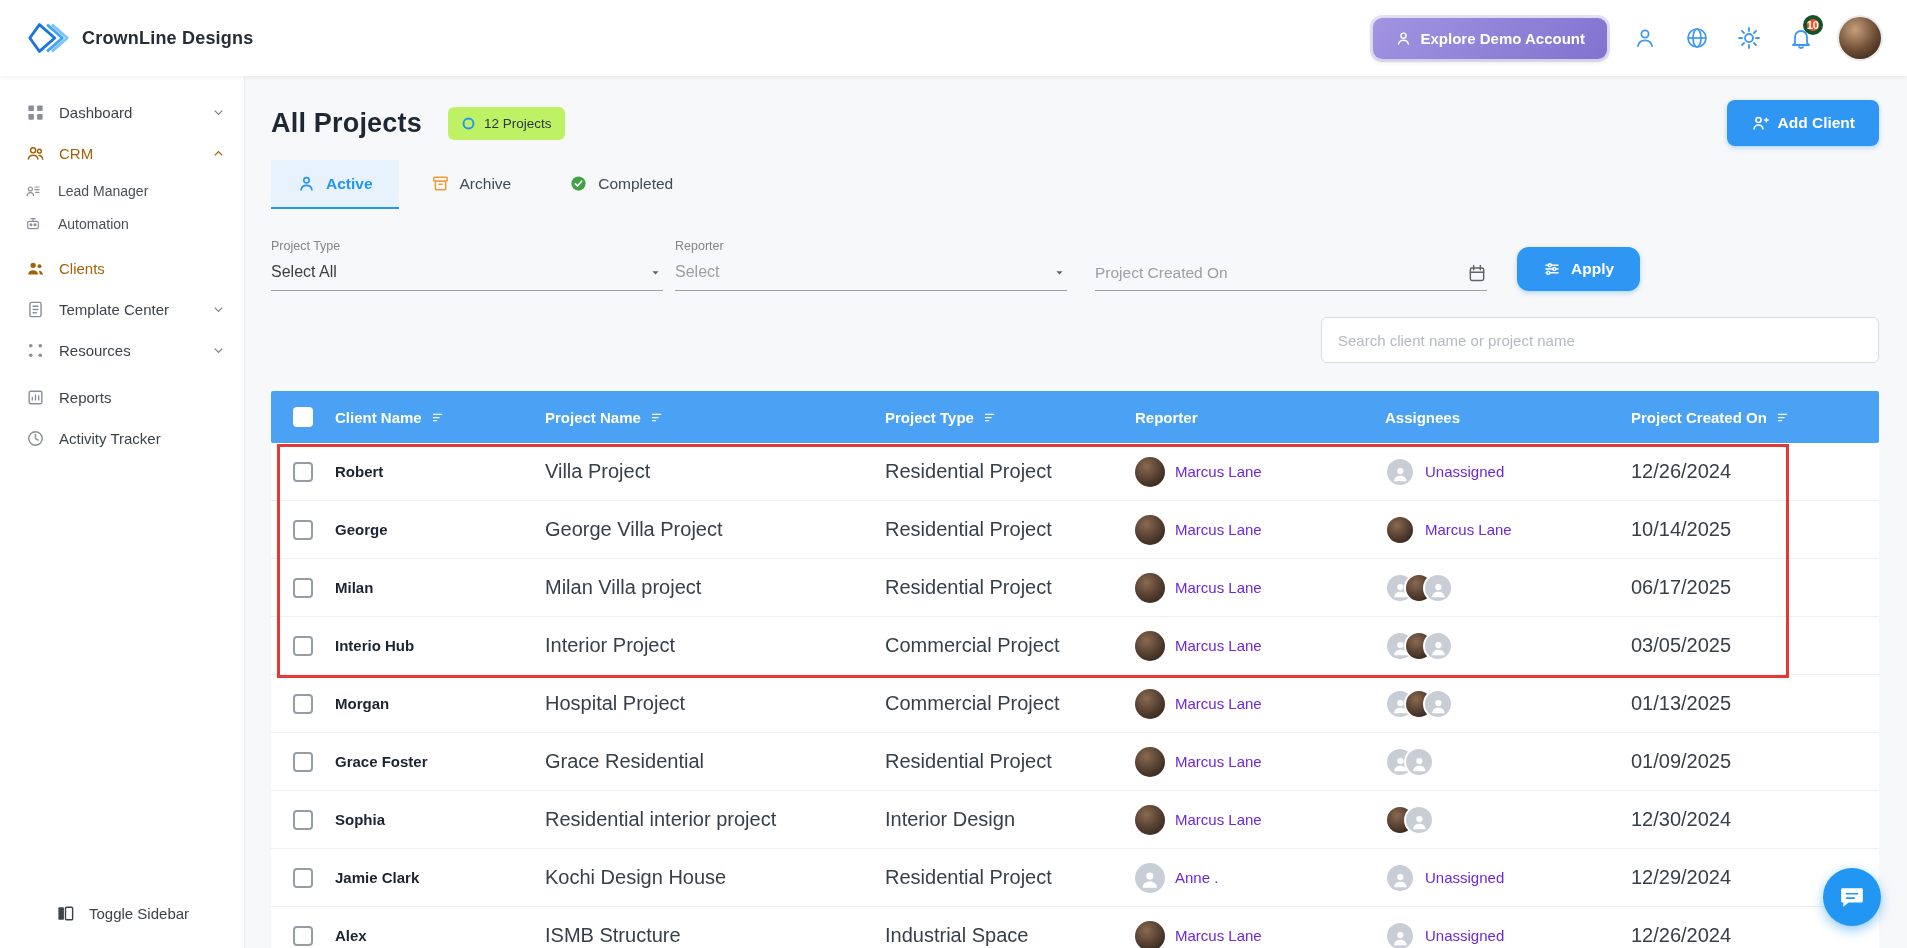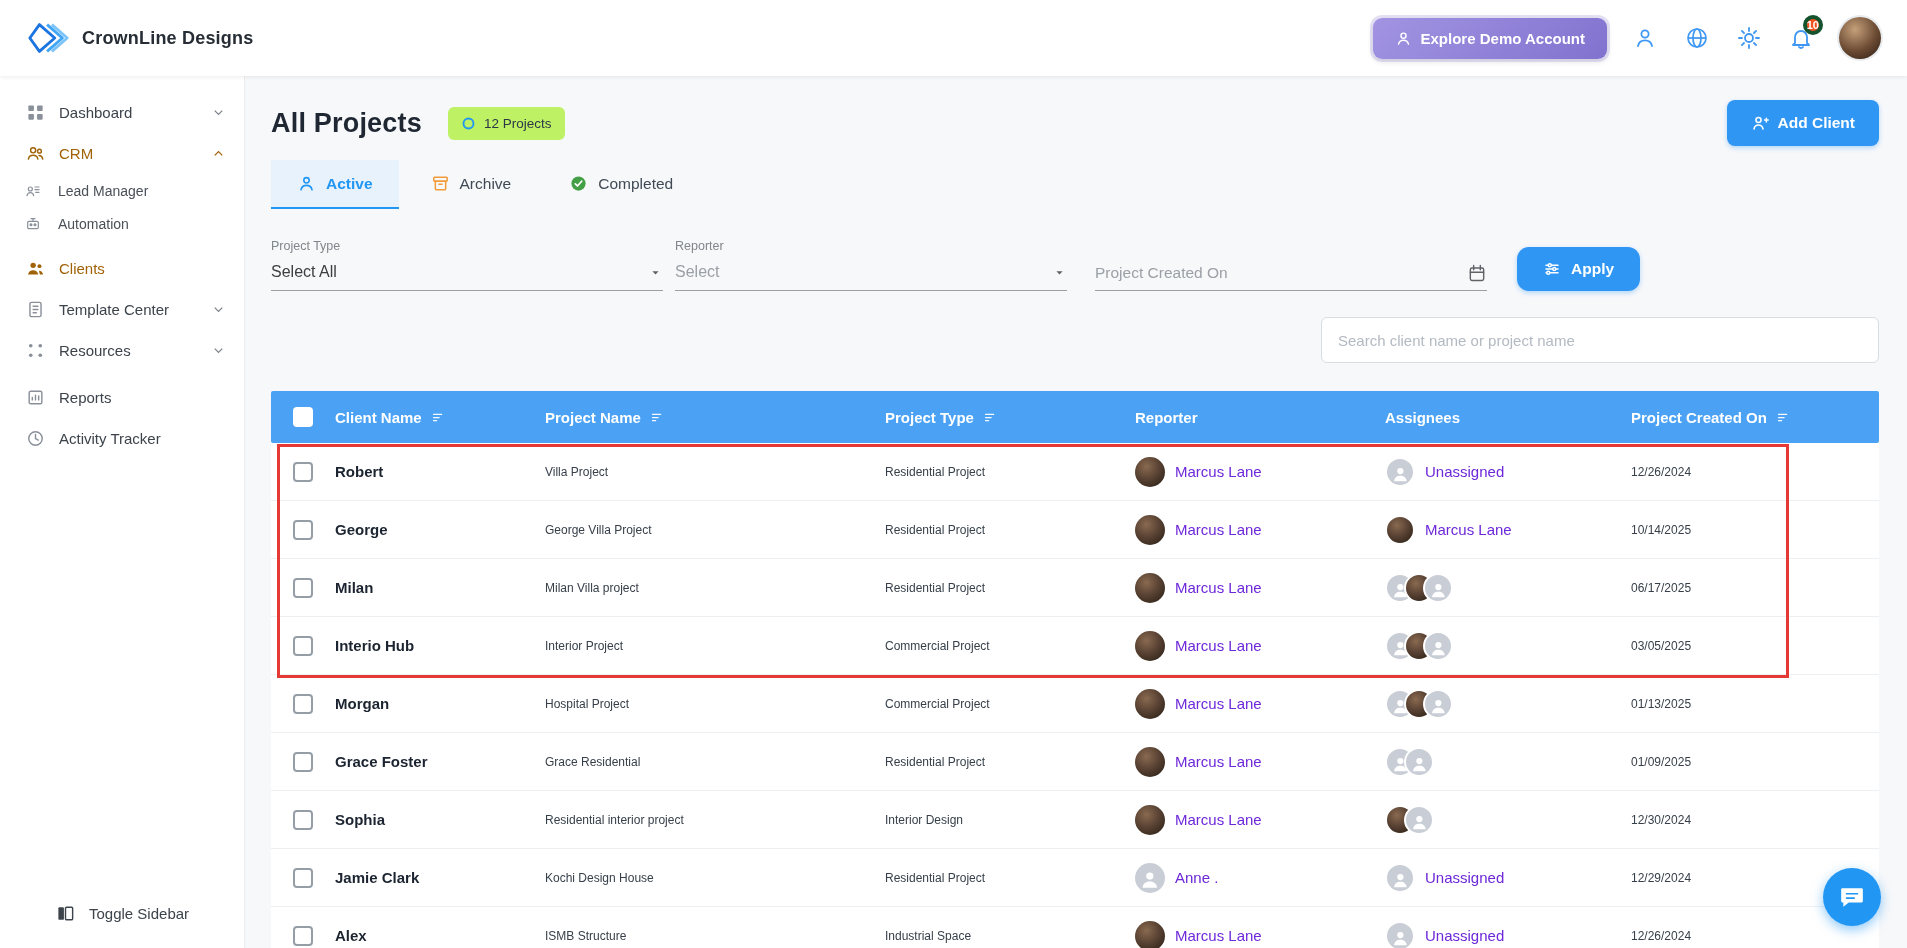--- a/index.html
+++ b/index.html
@@ -94,21 +94,21 @@
     border-radius:2px; }
   .th { display:flex; align-items:center; gap:9px; }
   .sort-icn { display:flex; opacity:.95; }
   .tbody .trow { height:58px; background:#fff; border-bottom:1px solid #edf0f3; }
   .cb-cell { display:flex; justify-content:center; }
   .row-check { appearance:none; width:20px; height:20px; border:2px solid #959da6;
     border-radius:4px; background:#fff; cursor:pointer; }
   .hdr-check { appearance:none; width:20px; height:20px; border:none; border-radius:4px;
     background:#fff; cursor:pointer; }
   .cell-client { font-weight:700; font-size:15px; color:#1b2430; }
-  .cell-text { font-size:12px; color:#37404a; }
+  .cell-text { font-size:20px; color:#37404a; }
   .rep-cell, .asg-cell { display:flex; align-items:center; }
   .avatar { width:30px; height:30px; border-radius:50%; flex-shrink:0; display:flex;
     align-items:center; justify-content:center; overflow:hidden; }
   .avatar svg { width:72%; height:72%; margin-top:3px; }
   .avatar-photo { background:radial-gradient(circle at 38% 32%, #8a6a50 0%, #5a4334 45%, #241a12 100%); }
   .avatar-placeholder { background:#c9ced6; }
   .avatar.stack { border:2px solid #fff; }
   .avatar.stack + .avatar.stack { margin-left:-11px; }
   .rep-name, .assignee-label { margin-left:10px; font-size:15px; color:#6d28d9; }
 

